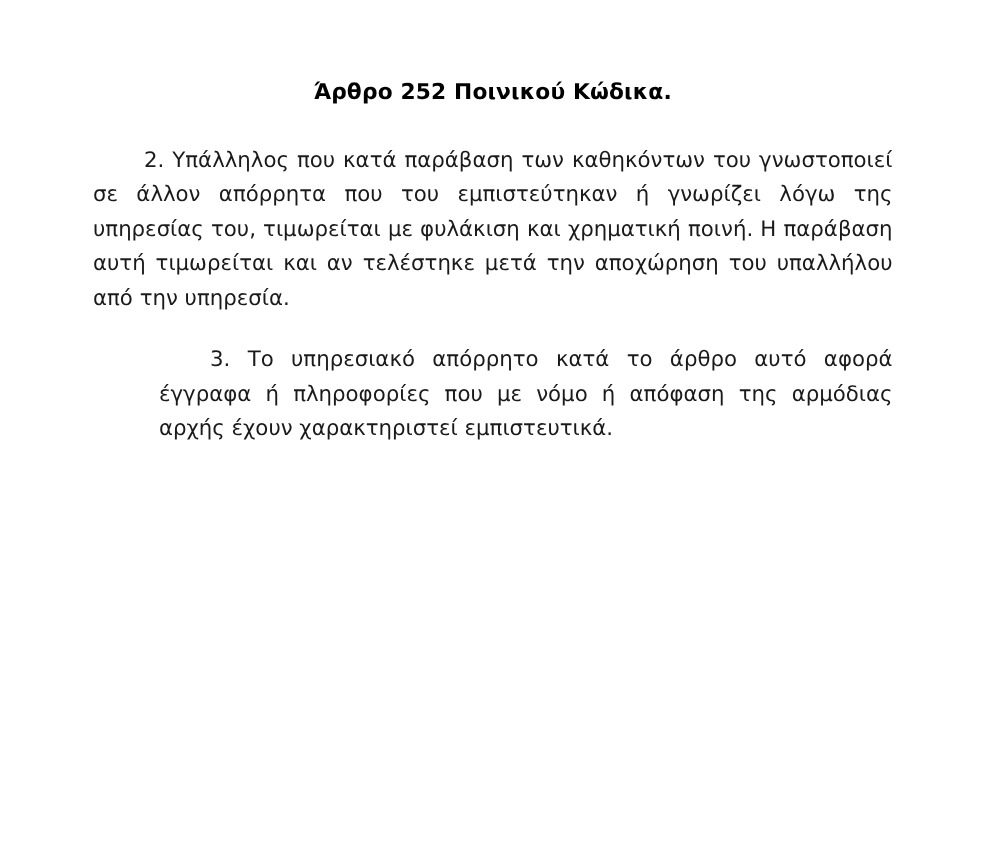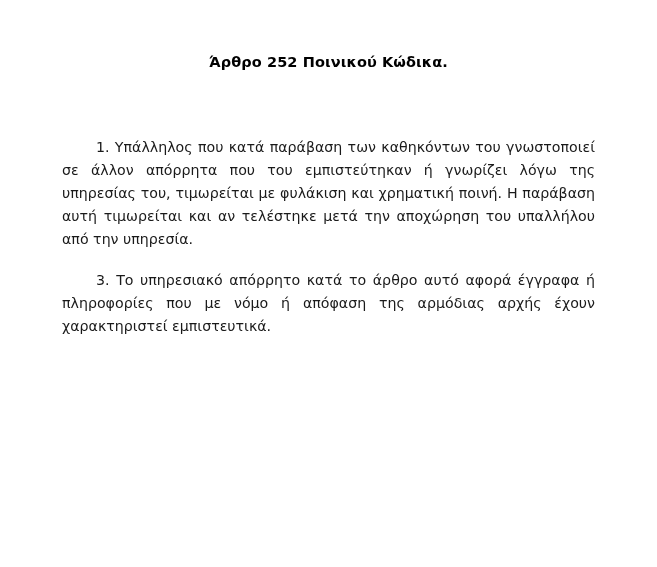--- a/index.html
+++ b/index.html
@@ -19,36 +19,37 @@
     width: 657px;
     height: 567px;
     padding: 52px 62px 0 62px;
     background: #ffffff;
   }
   .doc-title {
     text-align: center;
     font-weight: bold;
     font-size: 14.5px;
     line-height: 1.4;
-    margin: 0 0 64px 0;
+    margin: 0 0 24px 0;
     letter-spacing: 0.1px;
   }
   .para {
     font-size: 14.2px;
     line-height: 1.62;
     text-align: justify;
     text-justify: inter-word;
     margin: 0 0 18px 0;
     text-indent: 34px;
     color: #1a1a1a;
   }
   .para:last-child {
     margin-bottom: 0;
+    margin-left: 44px;
   }
 </style>
 </head>
 <body>
 
 <div class="page">
   <h1 class="doc-title">Άρθρο 252 Ποινικού Κώδικα.</h1>
-  <p class="para">1. Υπάλληλος που κατά παράβαση των καθηκόντων του γνωστοποιεί σε άλλον απόρρητα που του εμπιστεύτηκαν ή γνωρίζει λόγω της υπηρεσίας του, τιμωρείται με φυλάκιση και χρηματική ποινή. Η παράβαση αυτή τιμωρείται και αν τελέστηκε μετά την αποχώρηση του υπαλλήλου από την υπηρεσία.</p>
+  <p class="para">2. Υπάλληλος που κατά παράβαση των καθηκόντων του γνωστοποιεί σε άλλον απόρρητα που του εμπιστεύτηκαν ή γνωρίζει λόγω της υπηρεσίας του, τιμωρείται με φυλάκιση και χρηματική ποινή. Η παράβαση αυτή τιμωρείται και αν τελέστηκε μετά την αποχώρηση του υπαλλήλου από την υπηρεσία.</p>
   <p class="para">3. Το υπηρεσιακό απόρρητο κατά το άρθρο αυτό αφορά έγγραφα ή πληροφορίες που με νόμο ή απόφαση της αρμόδιας αρχής έχουν χαρακτηριστεί εμπιστευτικά.</p>
 </div>
 
 </body></html>

